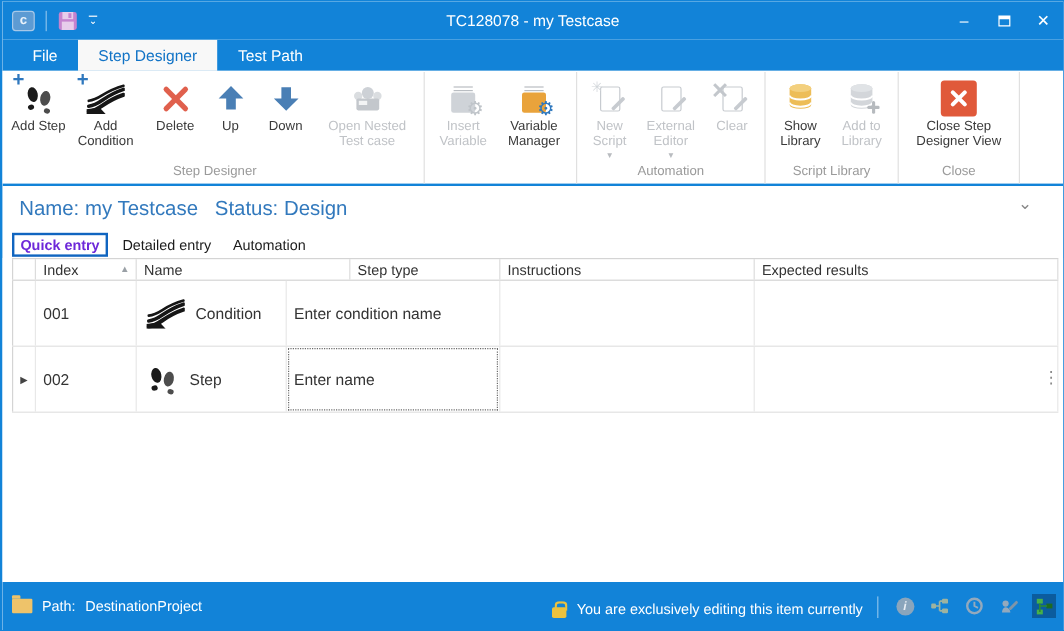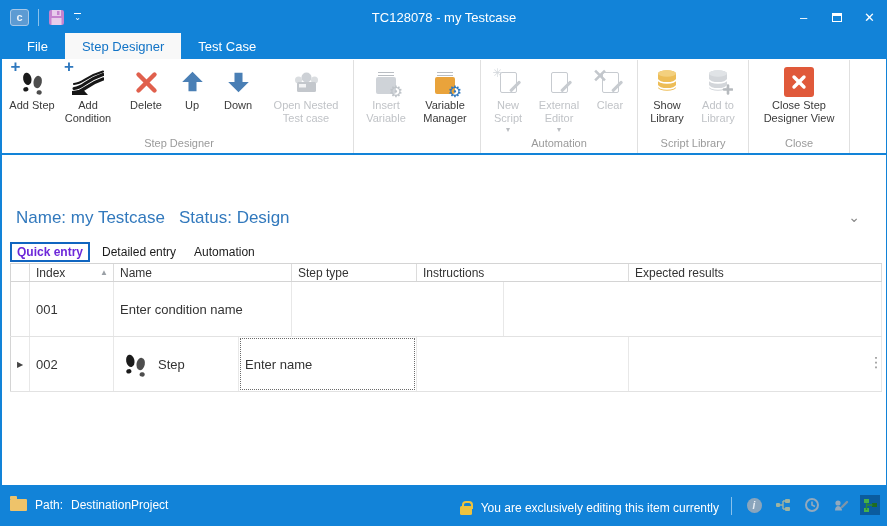--- a/index.html
+++ b/index.html
@@ -42,21 +42,21 @@
   .vm-box .lid { position:absolute; top:-5px; left:2px; right:2px; height:1.5px; background:#b9bdc2; box-shadow:0 3px 0 #b9bdc2; }
   .vm-box.gray { background:#cfd3d8; }
   .vm-gear { position:absolute; right:-7px; bottom:-6px; font-size:16px; line-height:1; color:#2f78be; }
   .vm-gear.gray { color:#bfc4c9; }
   .doc { width:17px; height:21px; background:#fff; border:1.6px solid #c7cbd0; border-radius:2px; position:relative; }
   .doc .pencil { position:absolute; width:14px; height:2.5px; background:#c7cbd0; transform:rotate(-45deg); right:-6px; bottom:4px; border-radius:1px; }
   .doc .star { position:absolute; top:-7px; left:-8px; color:#d3d7db; font-size:12px; }
   .doc .xmark { position:absolute; top:-8px; left:-10px; color:#c3c7cc; font-size:18px; font-weight:bold; }
 
   
-  .name-row { height:37px; flex:0 0 auto; display:flex; gap:14px; padding:5px 14px; color:#3279bd; font-size:17px; position:relative;margin-top:48px; }
+  .name-row { height:37px; flex:0 0 auto; display:flex; align-items:center; gap:14px; padding:16px 14px; color:#3279bd; font-size:17px; position:relative; }
   .name-chev { position:absolute; right:26px; top:6px; color:#8a8a8a; font-size:14px; cursor:default; }
 
   
   .entry-tabs { height:23px; flex:0 0 auto; display:flex; align-items:center; padding-left:8px; }
   .etab { font-size:12px; padding:2px 9px; color:#1b1b1b; cursor:default; }
   .etab.active { border:2px solid #1065c0; color:#6d28d9; font-weight:bold; padding:1px 5px; margin-right:3px; }
 
   
   .content { flex:1; position:relative; background:#fff; }
   .grid { margin:0 4px 0 8px; }
@@ -118,21 +118,21 @@
       <div class="win-btn">
           <span class="max-glyph"></span>
         </div>
       <div class="win-btn">✕</div>
     </div>
   </div>
 
   <div class="menubar">
     <div class="menu-tab">File</div>
     <div class="menu-tab active">Step Designer</div>
-    <div class="menu-tab">Test Case</div>
+    <div class="menu-tab">Test Path</div>
   </div>
 
   <div class="ribbon">
 
     <div class="rgroup">
       <div class="rbtns">
         <div class="rbtn" style="width:46px">
           <span class="ricon">
             <span class="plus-badge">+</span>
             <svg width="27" height="27" viewBox="0 0 26 26">
@@ -353,20 +353,33 @@
         <div class="gcell c-exp">
             <span>Expected results</span>
           </div>
       </div>
 
       <div class="grow">
         <div class="gcell c-ind"></div>
         <div class="gcell c-index">
             <span>001</span>
           </div>
+        <div class="gcell c-type type-cell">
+          <span style="display:flex;">
+            <svg width="32" height="25" viewBox="0 0 32 25">
+              <g stroke="#161616" fill="none" stroke-linecap="round">
+                <path d="M2 23 C12 22 13 15 31 9" stroke-width="3.4"></path>
+                <path d="M2 18.5 C12 17.5 13 10.5 31 4.5" stroke-width="3"></path>
+                <path d="M2 14 C12 13 13 6.5 31 1.5" stroke-width="2.2"></path>
+              </g>
+              <path d="M0 25 L16 25 L11 19.5 L0 21 Z" fill="#161616"></path>
+            </svg>
+          </span>
+          <span>Condition</span>
+        </div>
         <div class="gcell c-name">
             <span>Enter condition name</span>
           </div>
         <div class="gcell c-instr">
             <span></span>
           </div>
         <div class="gcell c-exp">
             <span></span>
           </div>
       </div>

